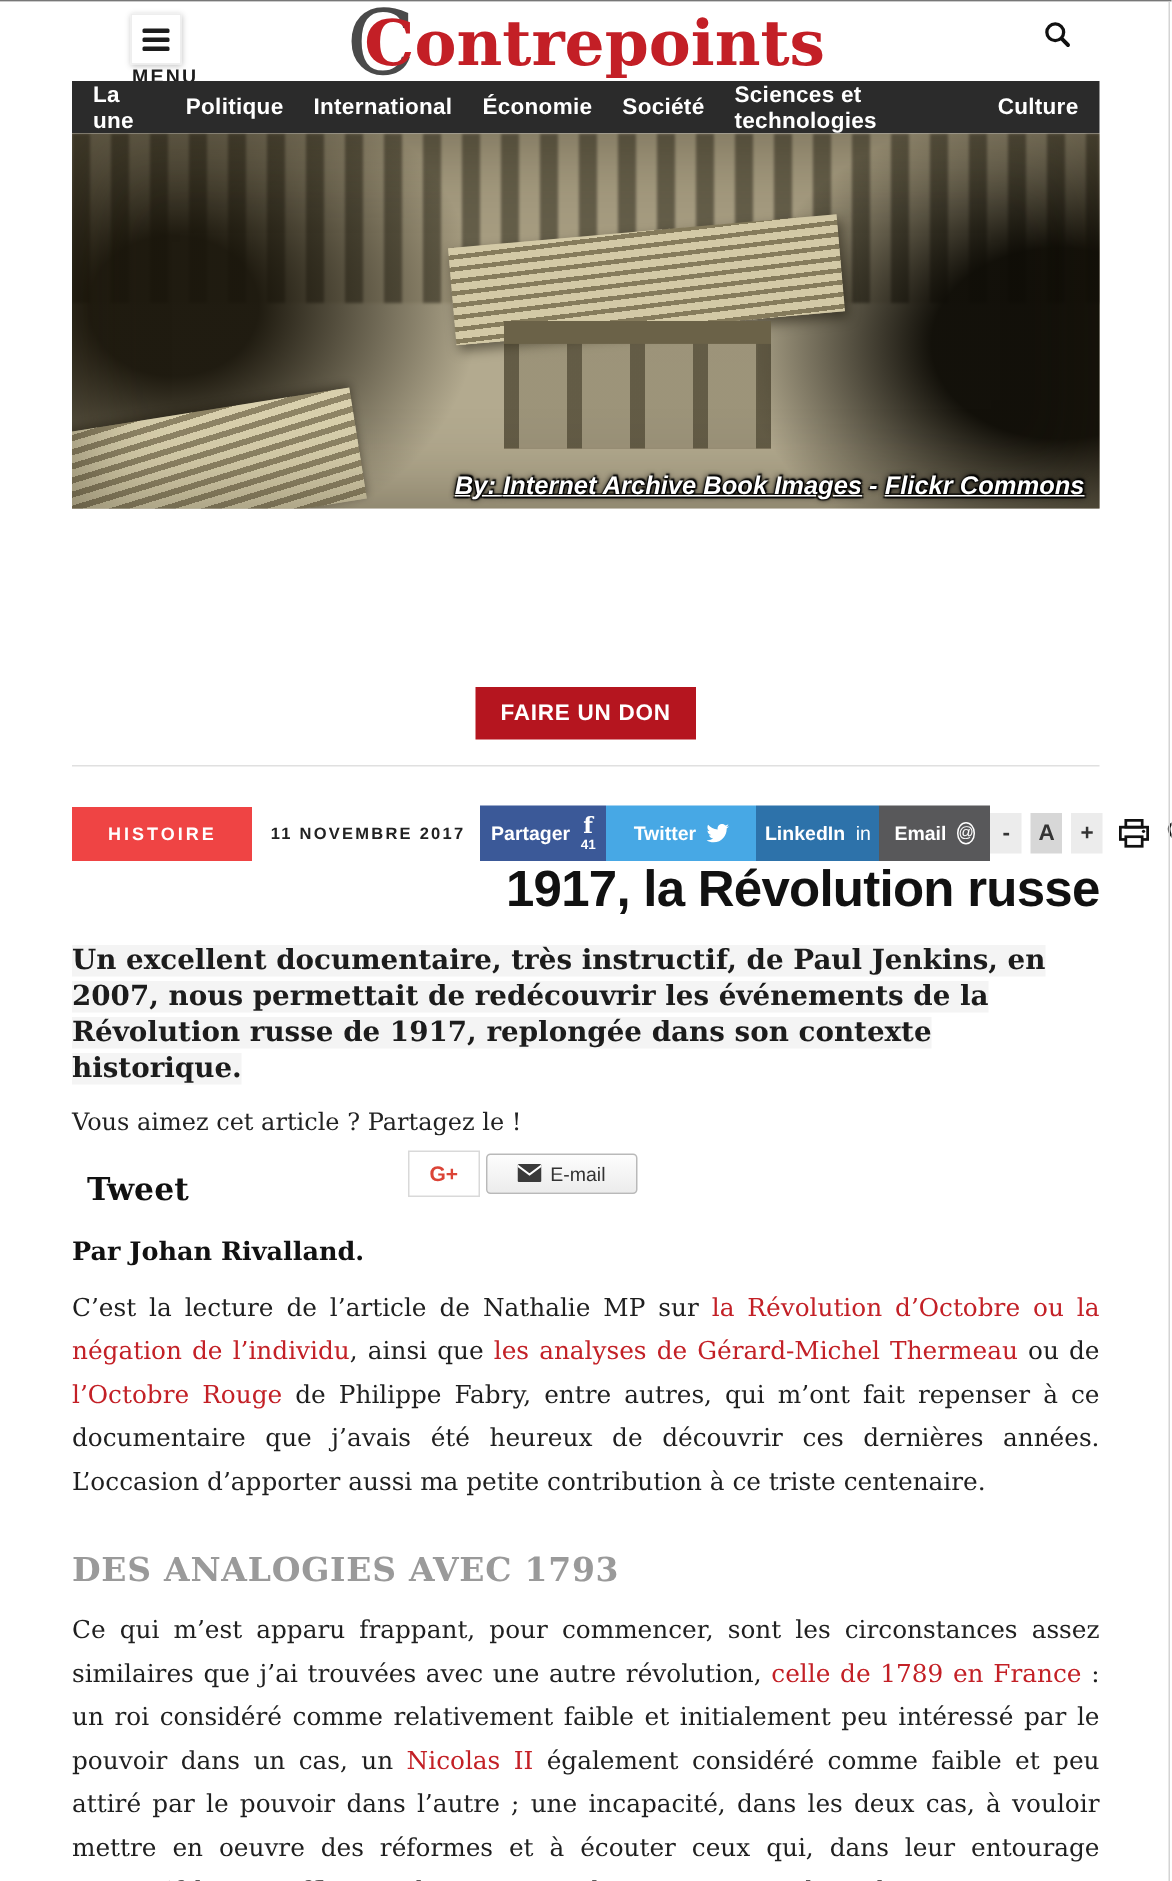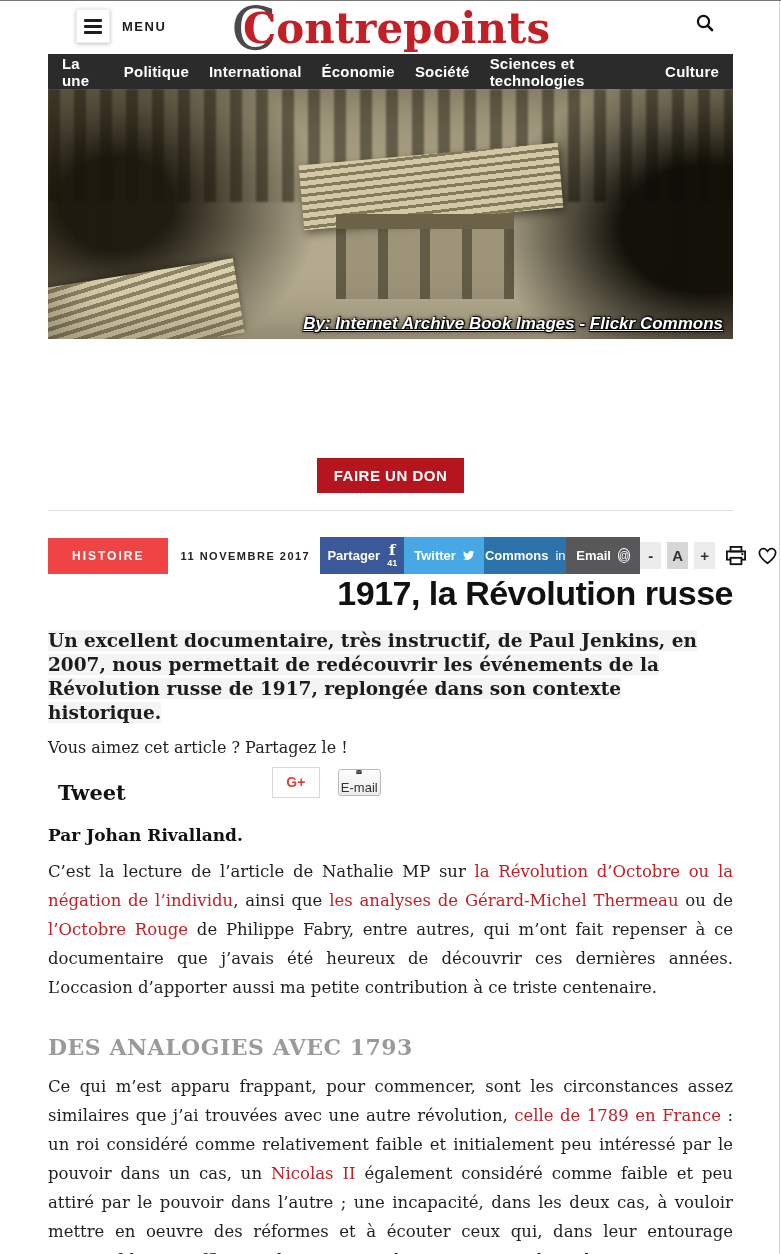--- a/index.html
+++ b/index.html
@@ -6,21 +6,21 @@
   html,body { background:#fff; }
   body {
     width:781px; height:1254px; position:relative; overflow:hidden;
     font-family:"Liberation Sans", sans-serif; color:#1d1d1d;
     border-top:1px solid #777;
   }
   body::after { content:""; position:absolute; top:0; right:1px; bottom:0; width:1px; background:#d4d4d4; }
 
   
   .site-header { height:53px; position:relative; background:#fff; }
-  .menu-btn { position:absolute; left:76px; top:8px; display:flex; align-items:center; cursor:pointer; }
+  .menu-btn { position:absolute; left:76px; top:8px; display:flex; align-items:center; cursor:pointer;flex-direction:column; }
   .menu-box { width:34px; height:34px; background:#fff; box-shadow:0 1px 4px rgba(0,0,0,.25); border:1px solid #eee;
               display:flex; flex-direction:column; justify-content:center; align-items:center; gap:3px; }
   .menu-box i { display:block; width:18px; height:3px; background:#1d1d1d; border-radius:1px; }
   .menu-label { margin-left:12px; font-size:13px; font-weight:700; letter-spacing:1.5px; color:#1d1d1d; }
   .logo { position:absolute; left:0; right:0; top:2px; text-align:center; z-index:5; white-space:nowrap; }
   .logo-c { font-family:"DejaVu Serif", serif; font-size:60px; line-height:52px; font-weight:400; color:#4a4a4a; vertical-align:middle; }
   .logo-text { font-family:"DejaVu Serif", serif; font-size:42px; line-height:52px; font-weight:700; color:#c31f26; margin-left:-34px; vertical-align:middle; position:relative; z-index:6; }
   .search-btn { position:absolute; right:66px; top:12px; cursor:pointer; }
 
   
@@ -59,21 +59,21 @@
 
   
   .meta-bar { margin:26px 48px 0; display:flex; align-items:center; height:37px; }
   .cat-badge { background:#ef4444; color:#fff; font-size:12px; font-weight:700; letter-spacing:2px;
     padding:11px 24px; cursor:pointer; }
   .date { margin-left:12px; font-size:11px; font-weight:700; letter-spacing:1.5px; color:#222; white-space:nowrap; }
   .share-group { display:flex; margin-left:10px; height:37px; }
   .share-btn { display:flex; align-items:center; justify-content:center; gap:7px; color:#fff;
     font-size:13px; font-weight:700; cursor:pointer; padding:0 10px; }
   .share-fb { background:#3b5998; width:84px; }
-  .share-tw { background:#47a8e5; width:80px; }
+  .share-tw { background:#47a8e5; width:100px; }
   .share-li { background:#2d72aa; width:82px; }
   .share-em { background:#58585a; width:74px; }
   .fb-stack { display:flex; flex-direction:column; align-items:center; line-height:1; }
   .fb-f { font-family:"DejaVu Serif", serif; font-size:15px; font-weight:700; }
   .fb-count { font-size:9px; margin-top:1px; }
   .li-in { font-size:13px; font-weight:400; }
   .em-at { width:15px; height:15px; border:1px solid #fff; border-radius:50%; font-size:10px; font-weight:400;
     display:flex; align-items:center; justify-content:center; }
   .meta-right { margin-left:auto; display:flex; align-items:center; gap:6px; }
   .fs-box { width:21px; height:27px; display:flex; align-items:center; justify-content:center;
@@ -85,23 +85,23 @@
   .article { margin:0 48px; }
   .article-title { font-size:34px; font-weight:800; letter-spacing:-.5px; color:#111;text-align:right; }
   .standfirst { margin-top:16px; font-family:"DejaVu Serif", serif; font-size:18.5px; line-height:24px;
     font-weight:700; color:#1c1c1c; }
   .standfirst span { background:#f4f4f4; }
   .share-prompt { margin-top:13px; font-family:"DejaVu Serif", serif; font-size:16px; font-weight:400; color:#222; }
   .tweet-row { margin-top:9px; display:flex; align-items:center; height:32px; }
   .tweet-link { font-family:"DejaVu Serif", serif; font-size:21px; font-weight:700; color:#111; margin-left:10px; cursor:pointer;margin-top:20px; }
   .gplus-btn { margin-left:146px; width:48px; height:31px; background:#fff; border:1px solid #d9d9d9;
     display:flex; align-items:center; justify-content:center; font-size:14px; font-weight:700; color:#db4437; cursor:pointer; }
-  .email-btn { margin-left:18px; height:27px; padding:0 2px; border:1px solid #b9b9b9; border-radius:3px;
+  .email-btn { margin-left:4px; height:27px; padding:0 20px; border:1px solid #b9b9b9; border-radius:3px;
     background:linear-gradient(#fdfdfd,#ececec); display:flex; align-items:center; gap:6px;
-    font-size:13px; color:#333; cursor:pointer;flex-direction:column; }
+    font-size:13px; color:#333; cursor:pointer; }
   .byline { margin-top:27px; font-family:"DejaVu Serif", serif; font-size:17px; font-weight:700; color:#111; }
   .body-para { margin-top:12px; font-family:"DejaVu Serif", serif; font-size:16.5px; line-height:29px;
     color:#1f1f1f; text-align:justify; }
   .body-para .red-link { color:#c32026; cursor:pointer; }
   .section-heading { margin-top:32px; font-family:"DejaVu Serif", serif; font-size:22px; font-weight:600;
     color:#9a9a9a; letter-spacing:.5px; }
 </style>
 </head>
 <body>
 
@@ -163,21 +163,21 @@
         <span class="fb-count">41</span>
       </span>
     </div>
     <div class="share-btn share-tw">
       <span>Twitter</span>
       <svg width="15" height="13" viewBox="0 0 24 20">
           <path fill="#fff" d="M24 2.4c-.9.4-1.8.7-2.8.8 1-.6 1.8-1.6 2.2-2.7-1 .6-2 1-3.1 1.2C19.4.7 18.1 0 16.7 0c-2.7 0-4.9 2.2-4.9 4.9 0 .4 0 .8.1 1.1C7.7 5.8 4.1 3.9 1.7 1c-.4.7-.7 1.6-.7 2.5 0 1.7.9 3.2 2.2 4.1-.8 0-1.6-.2-2.2-.6v.1c0 2.4 1.7 4.4 3.9 4.8-.4.1-.8.2-1.3.2-.3 0-.6 0-.9-.1.6 2 2.4 3.4 4.6 3.4-1.7 1.3-3.8 2.1-6.1 2.1-.4 0-.8 0-1.2-.1 2.2 1.4 4.8 2.2 7.5 2.2 9.1 0 14-7.5 14-14v-.6c1-.7 1.8-1.6 2.5-2.6z"></path>
         </svg>
     </div>
     <div class="share-btn share-li">
-      <span>Commons</span>
+      <span>LinkedIn</span>
       <span class="li-in">in</span>
     </div>
     <div class="share-btn share-em">
       <span>Email</span>
       <span class="em-at">@</span>
     </div>
   </div>
   <div class="meta-right">
     <span class="fs-box">-</span>
     <span class="fs-box active">A</span>

